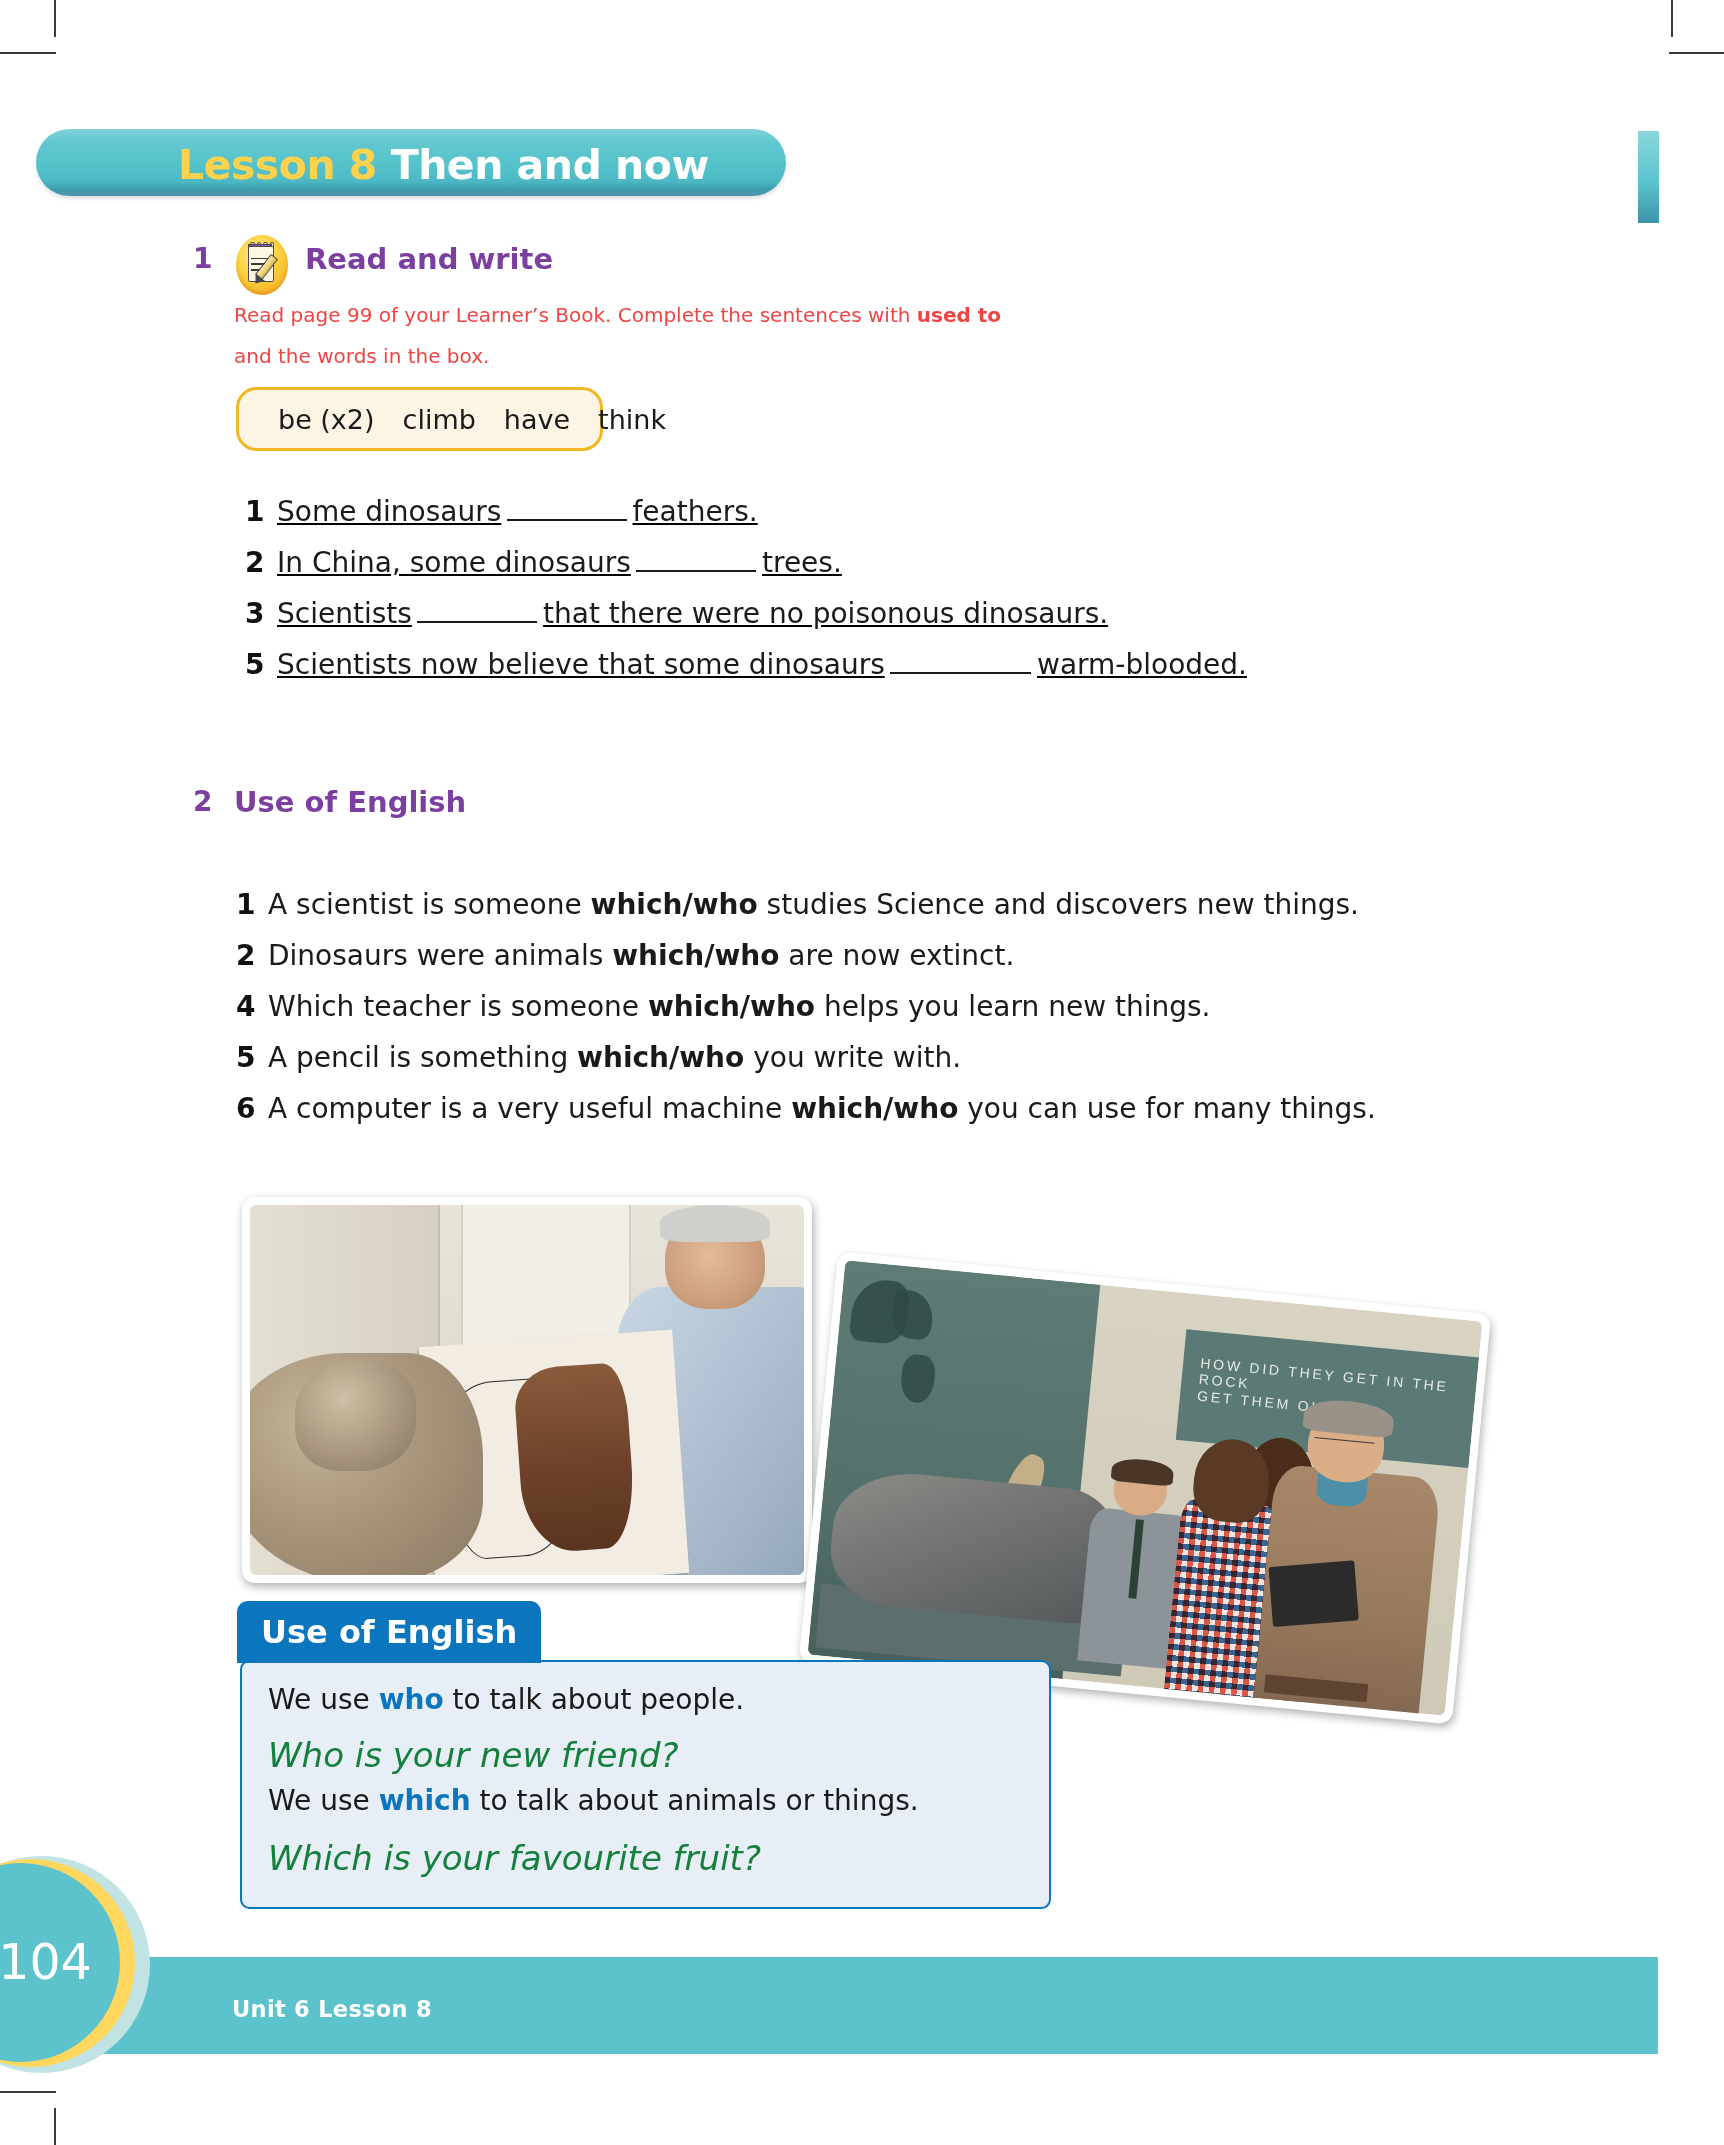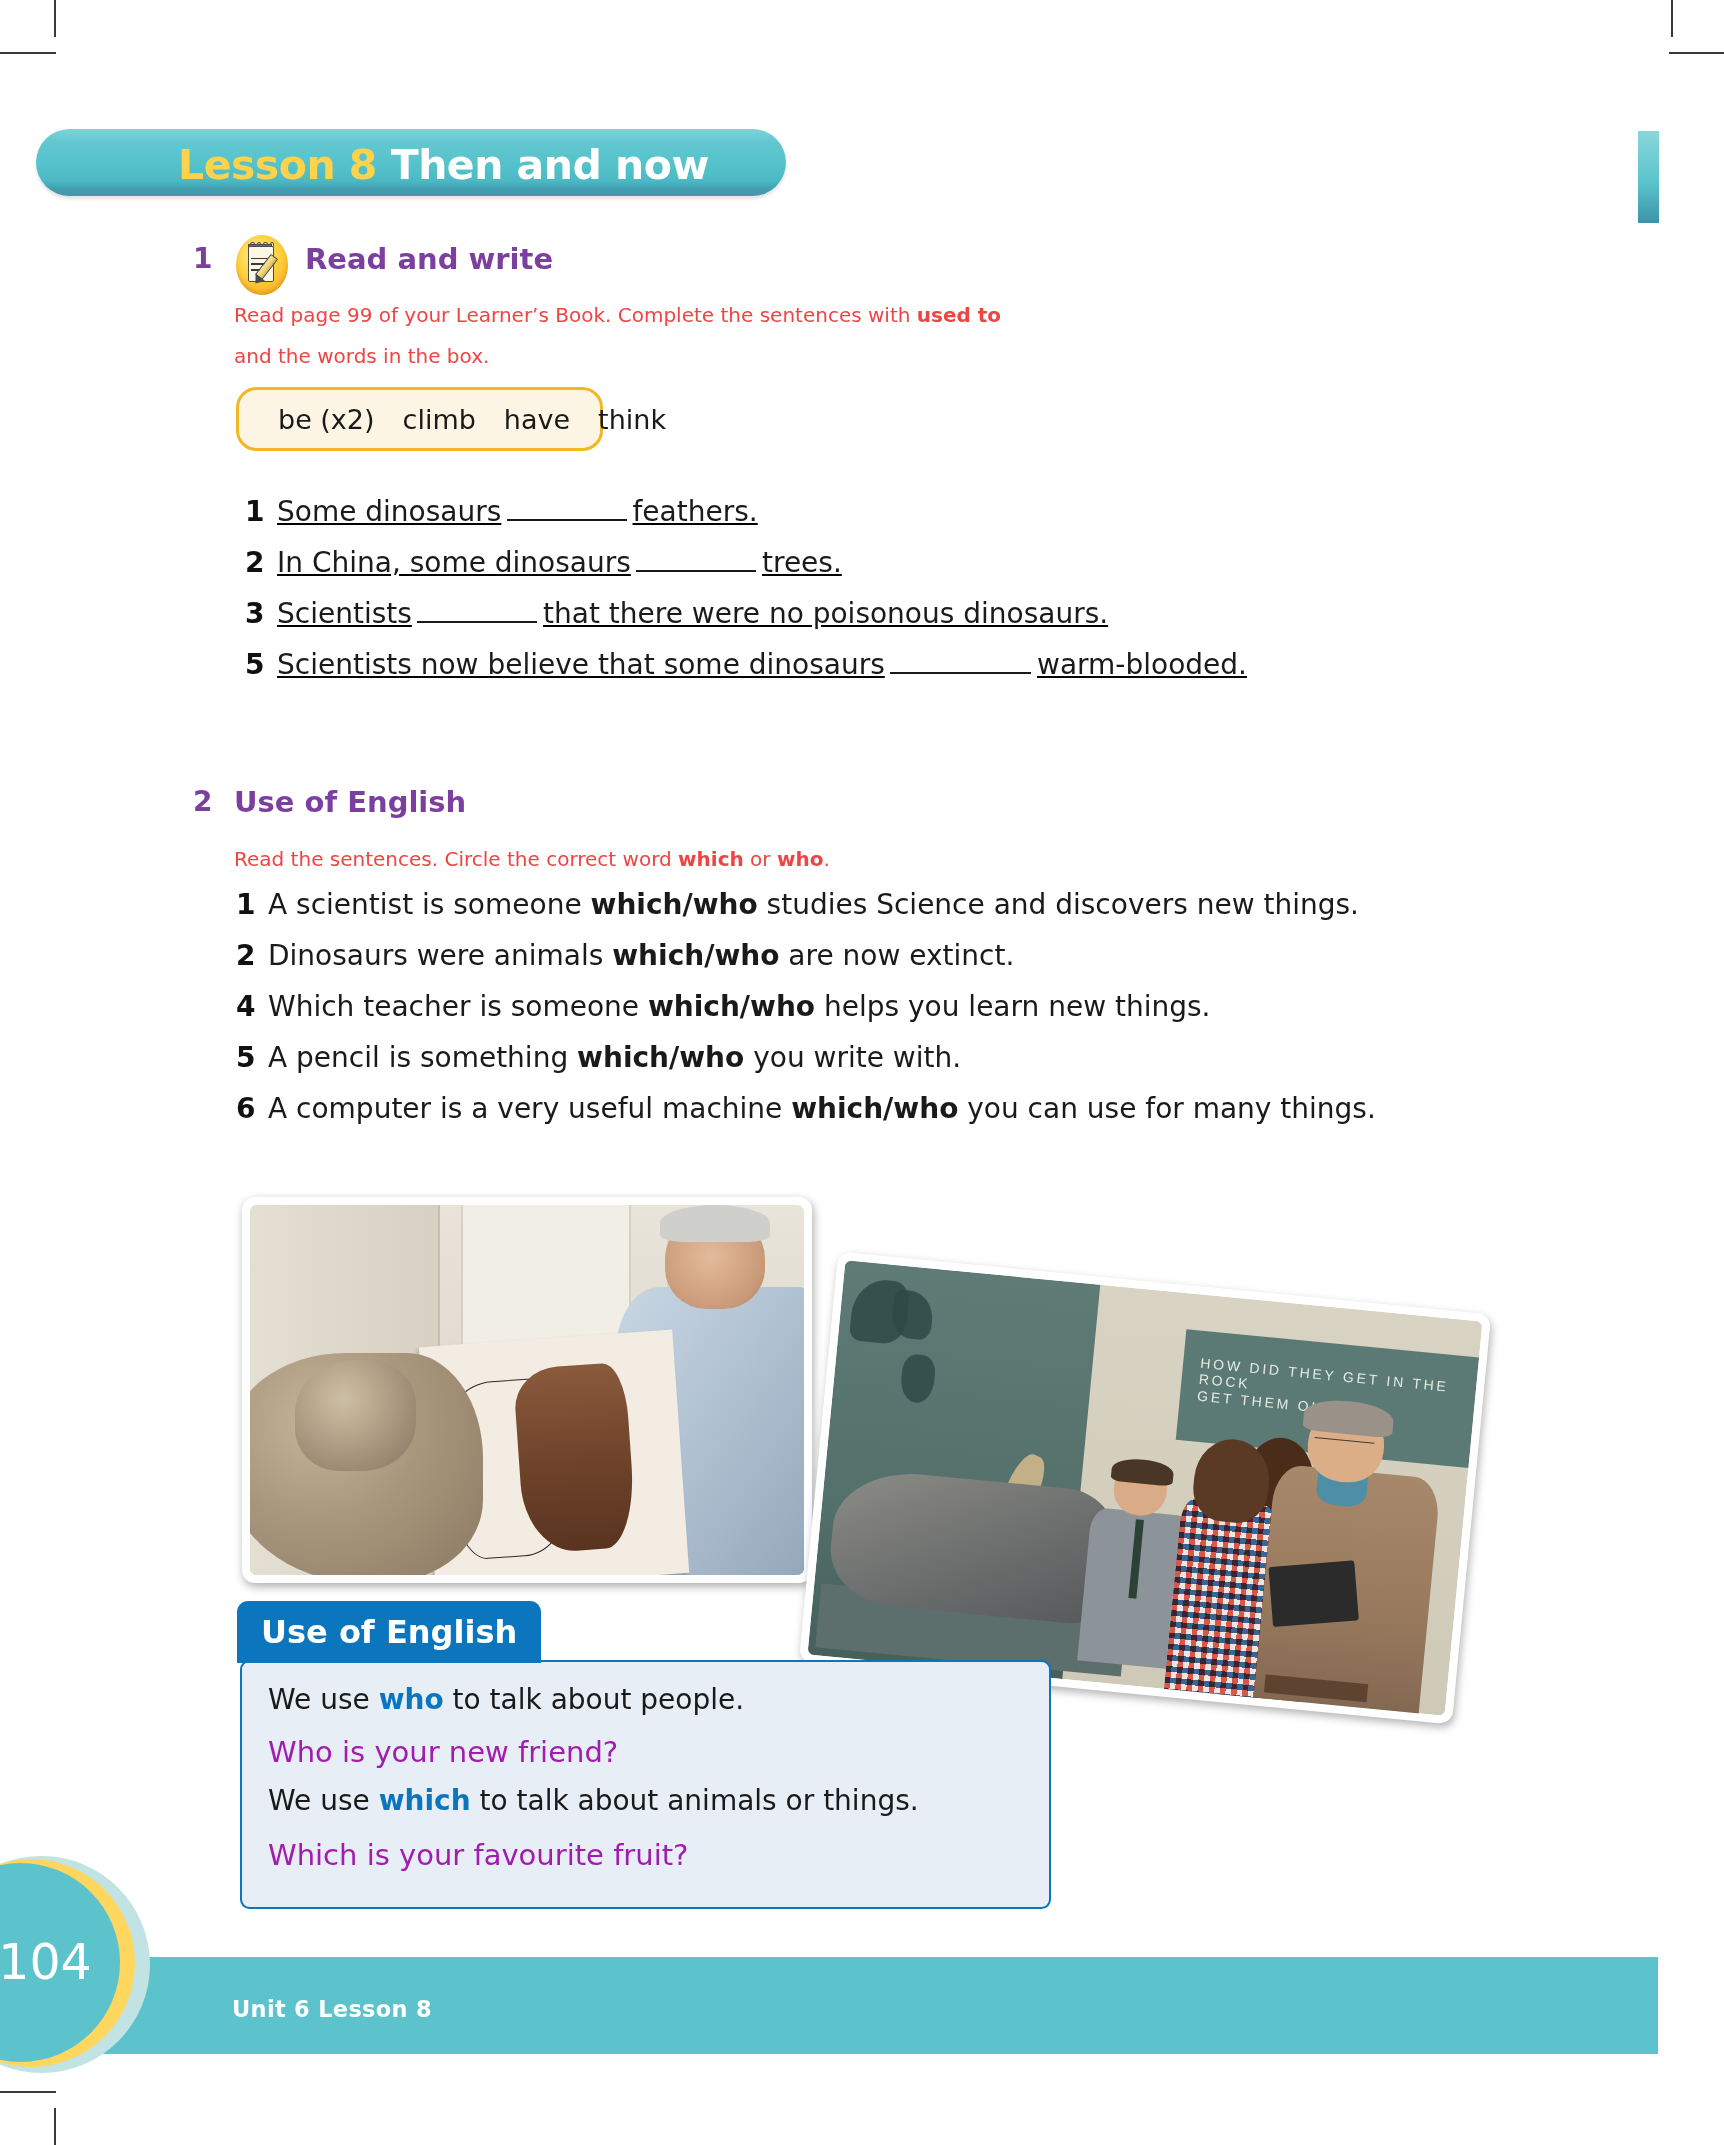--- a/index.html
+++ b/index.html
@@ -444,22 +444,23 @@
     white-space: nowrap;
   }
   #ueb .ue-line {
     position: absolute;
     left: 26px;
     font-size: 28px;
     color: #1a1a1a;
     white-space: nowrap;
   }
   #ueb .ue-line.example {
-    color: #a21caf;
-    font-size: 29px;
+    color: #15803d;
+    font-style: italic;
+    font-size: 34px;
   }
   #ueb .ue-line b { color: #0b76be; font-weight: bold; }
   #ueb .l1 { top: 20.6px; }
   #ueb .l2 { top: 73px; }
   #ueb .l3 { top: 122px; }
   #ueb .l4 { top: 176px; }
 
   
   #footer-bar {
     position: absolute;
@@ -574,23 +575,20 @@
       <span class="qn">3</span><span>Scientists</span><span class="blank"></span><span>that there were no poisonous dinosaurs.</span>
     </div>
     <div class="qrow">
       <span class="qn">5</span><span>Scientists now believe that some dinosaurs</span><span class="blank wide"></span><span>warm-blooded.</span>
     </div>
   </div>
 
   <div class="exnum" style="left:193px; top:785px;">2</div>
   <div class="exhead" style="left:234px; top:785px;">Use of English</div>
 
-  <div class="body-text" style="left:234px; top:839px; width:1246px;">
-    <span>Read the sentences. Circle the correct word </span><b>which</b><span> or </span><b>who</b><span>.</span>
-  </div>
 
   <div class="qlist" style="left:236px; top:888px; width:1312px;">
     <div class="qrow">
       <span class="qn">1</span><span>A scientist is someone </span><b>which/who</b><span> studies Science and discovers new things.</span>
     </div>
     <div class="qrow">
       <span class="qn">2</span><span>Dinosaurs were animals </span><b>which/who</b><span> are now extinct.</span>
     </div>
     <div class="qrow">
       <span class="qn">4</span><span>Which teacher is someone </span><b>which/who</b><span> helps you learn new things.</span>

